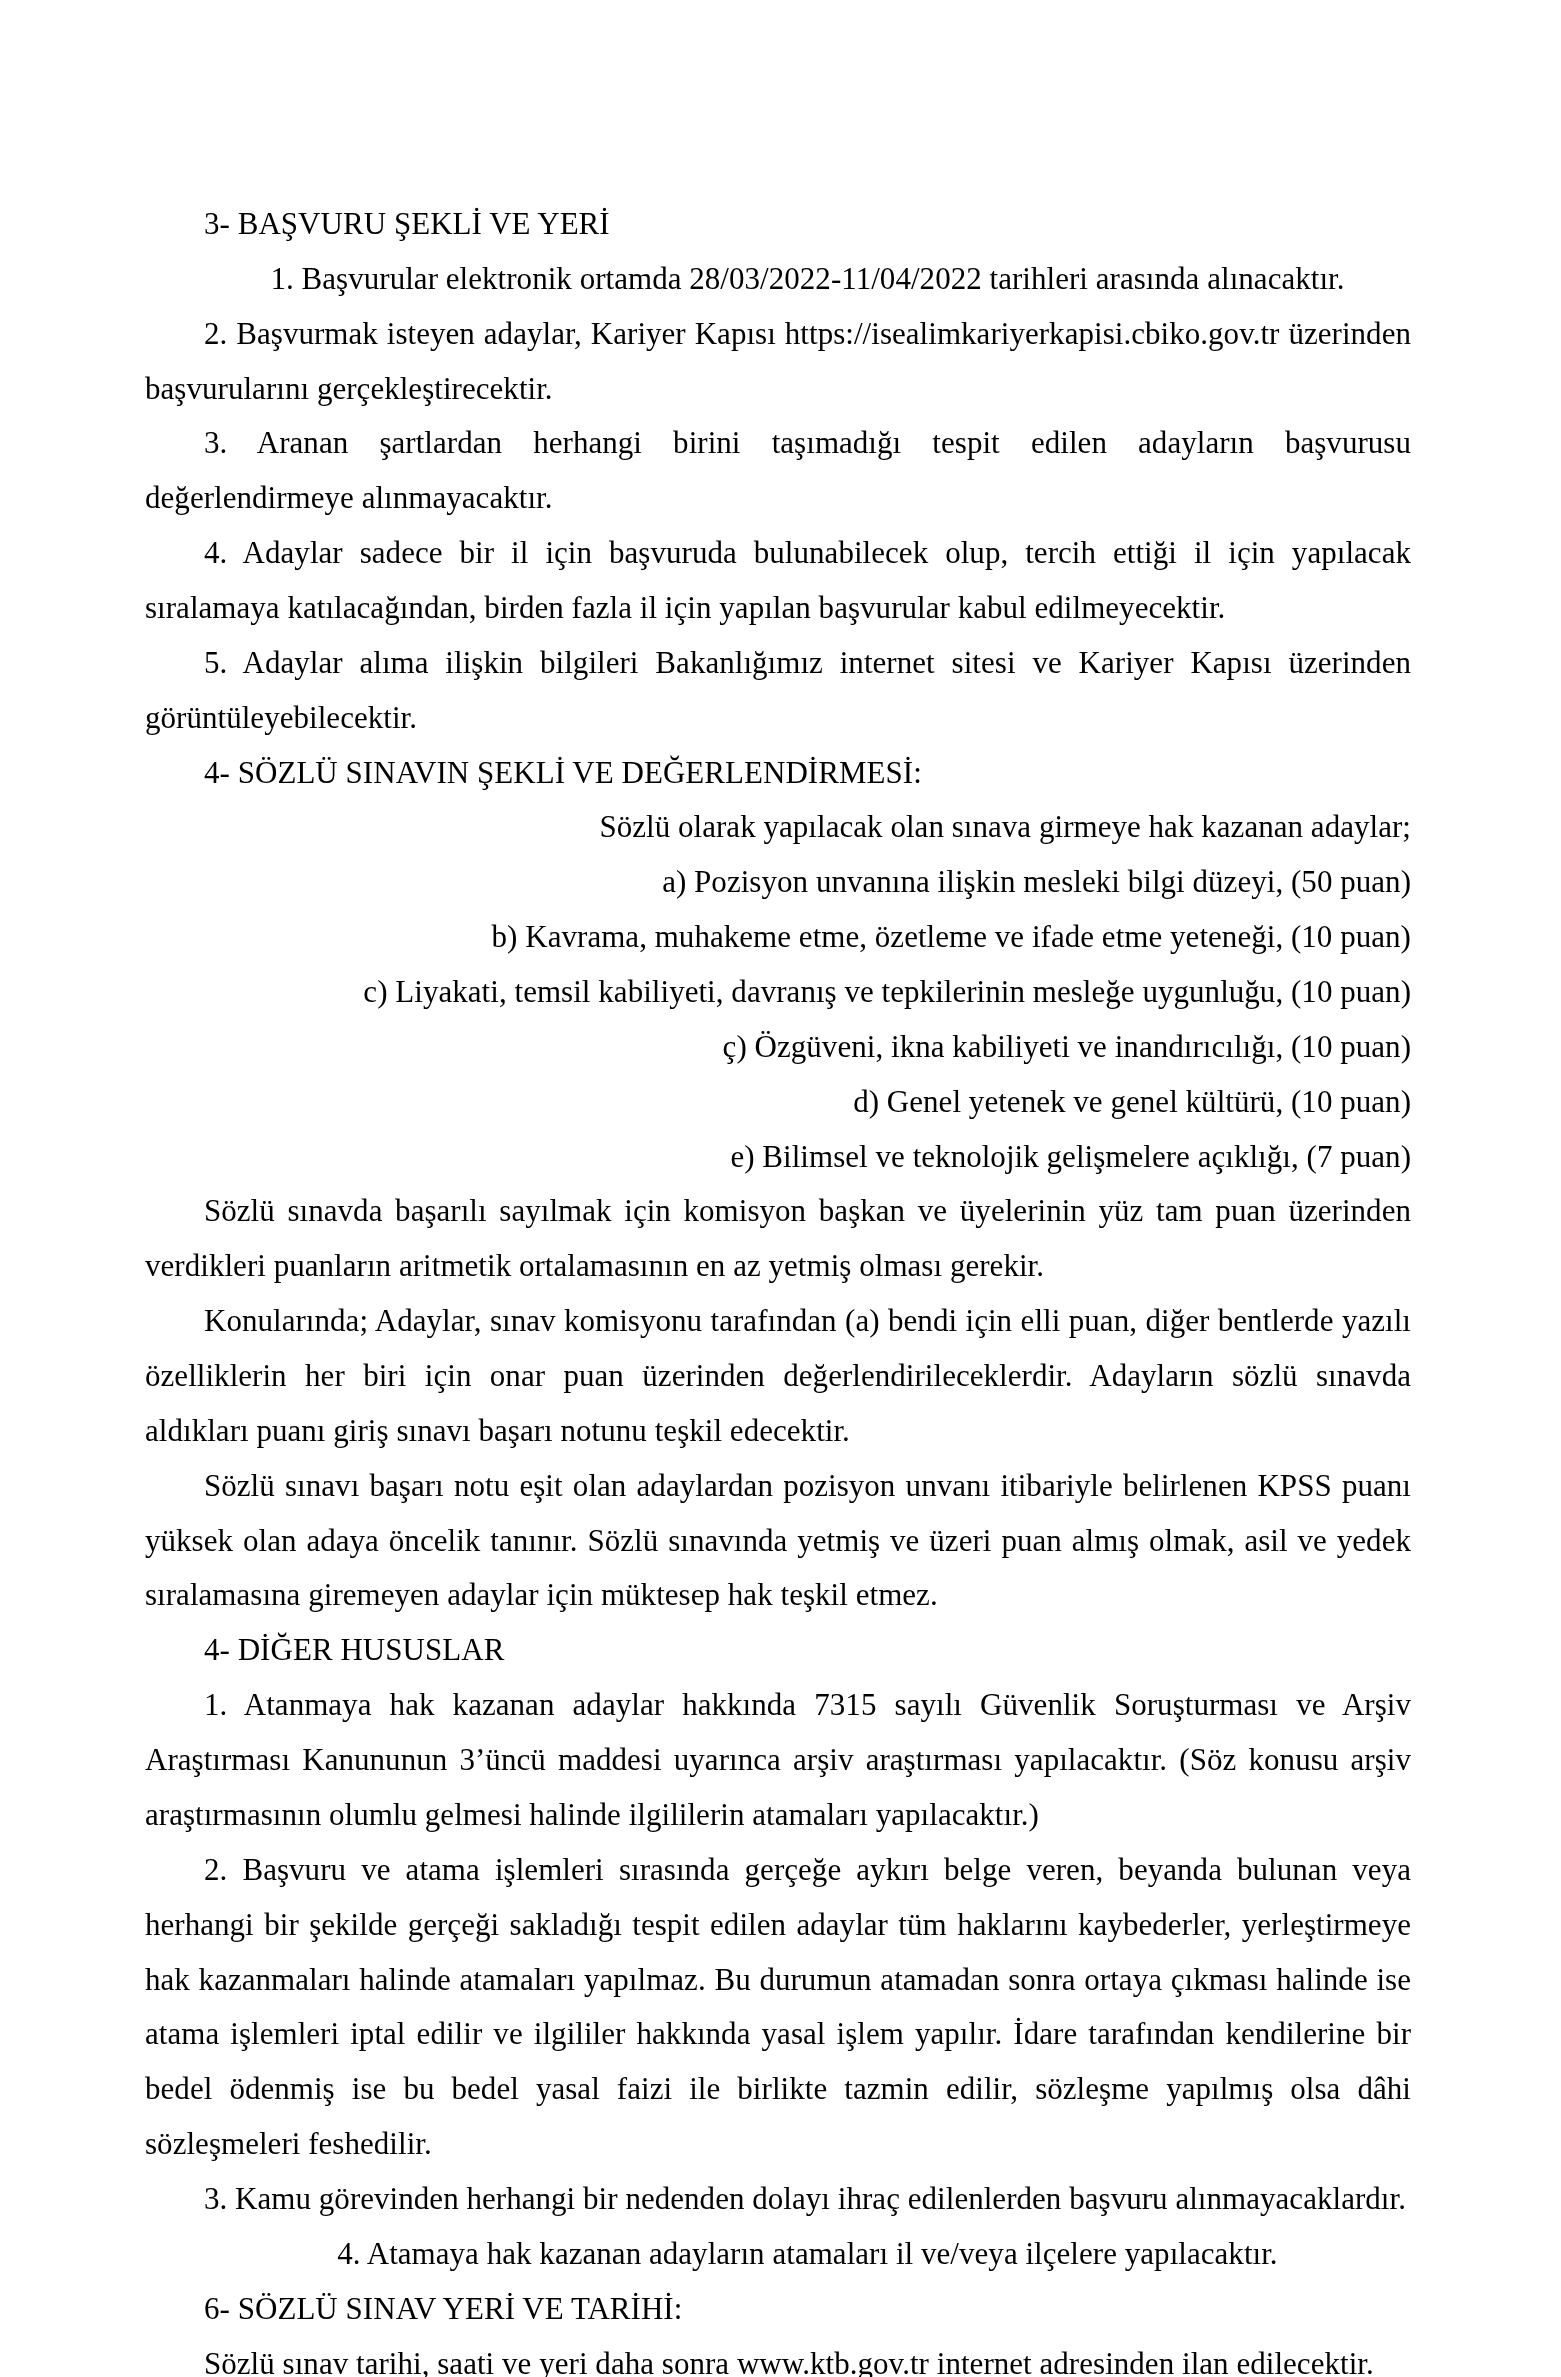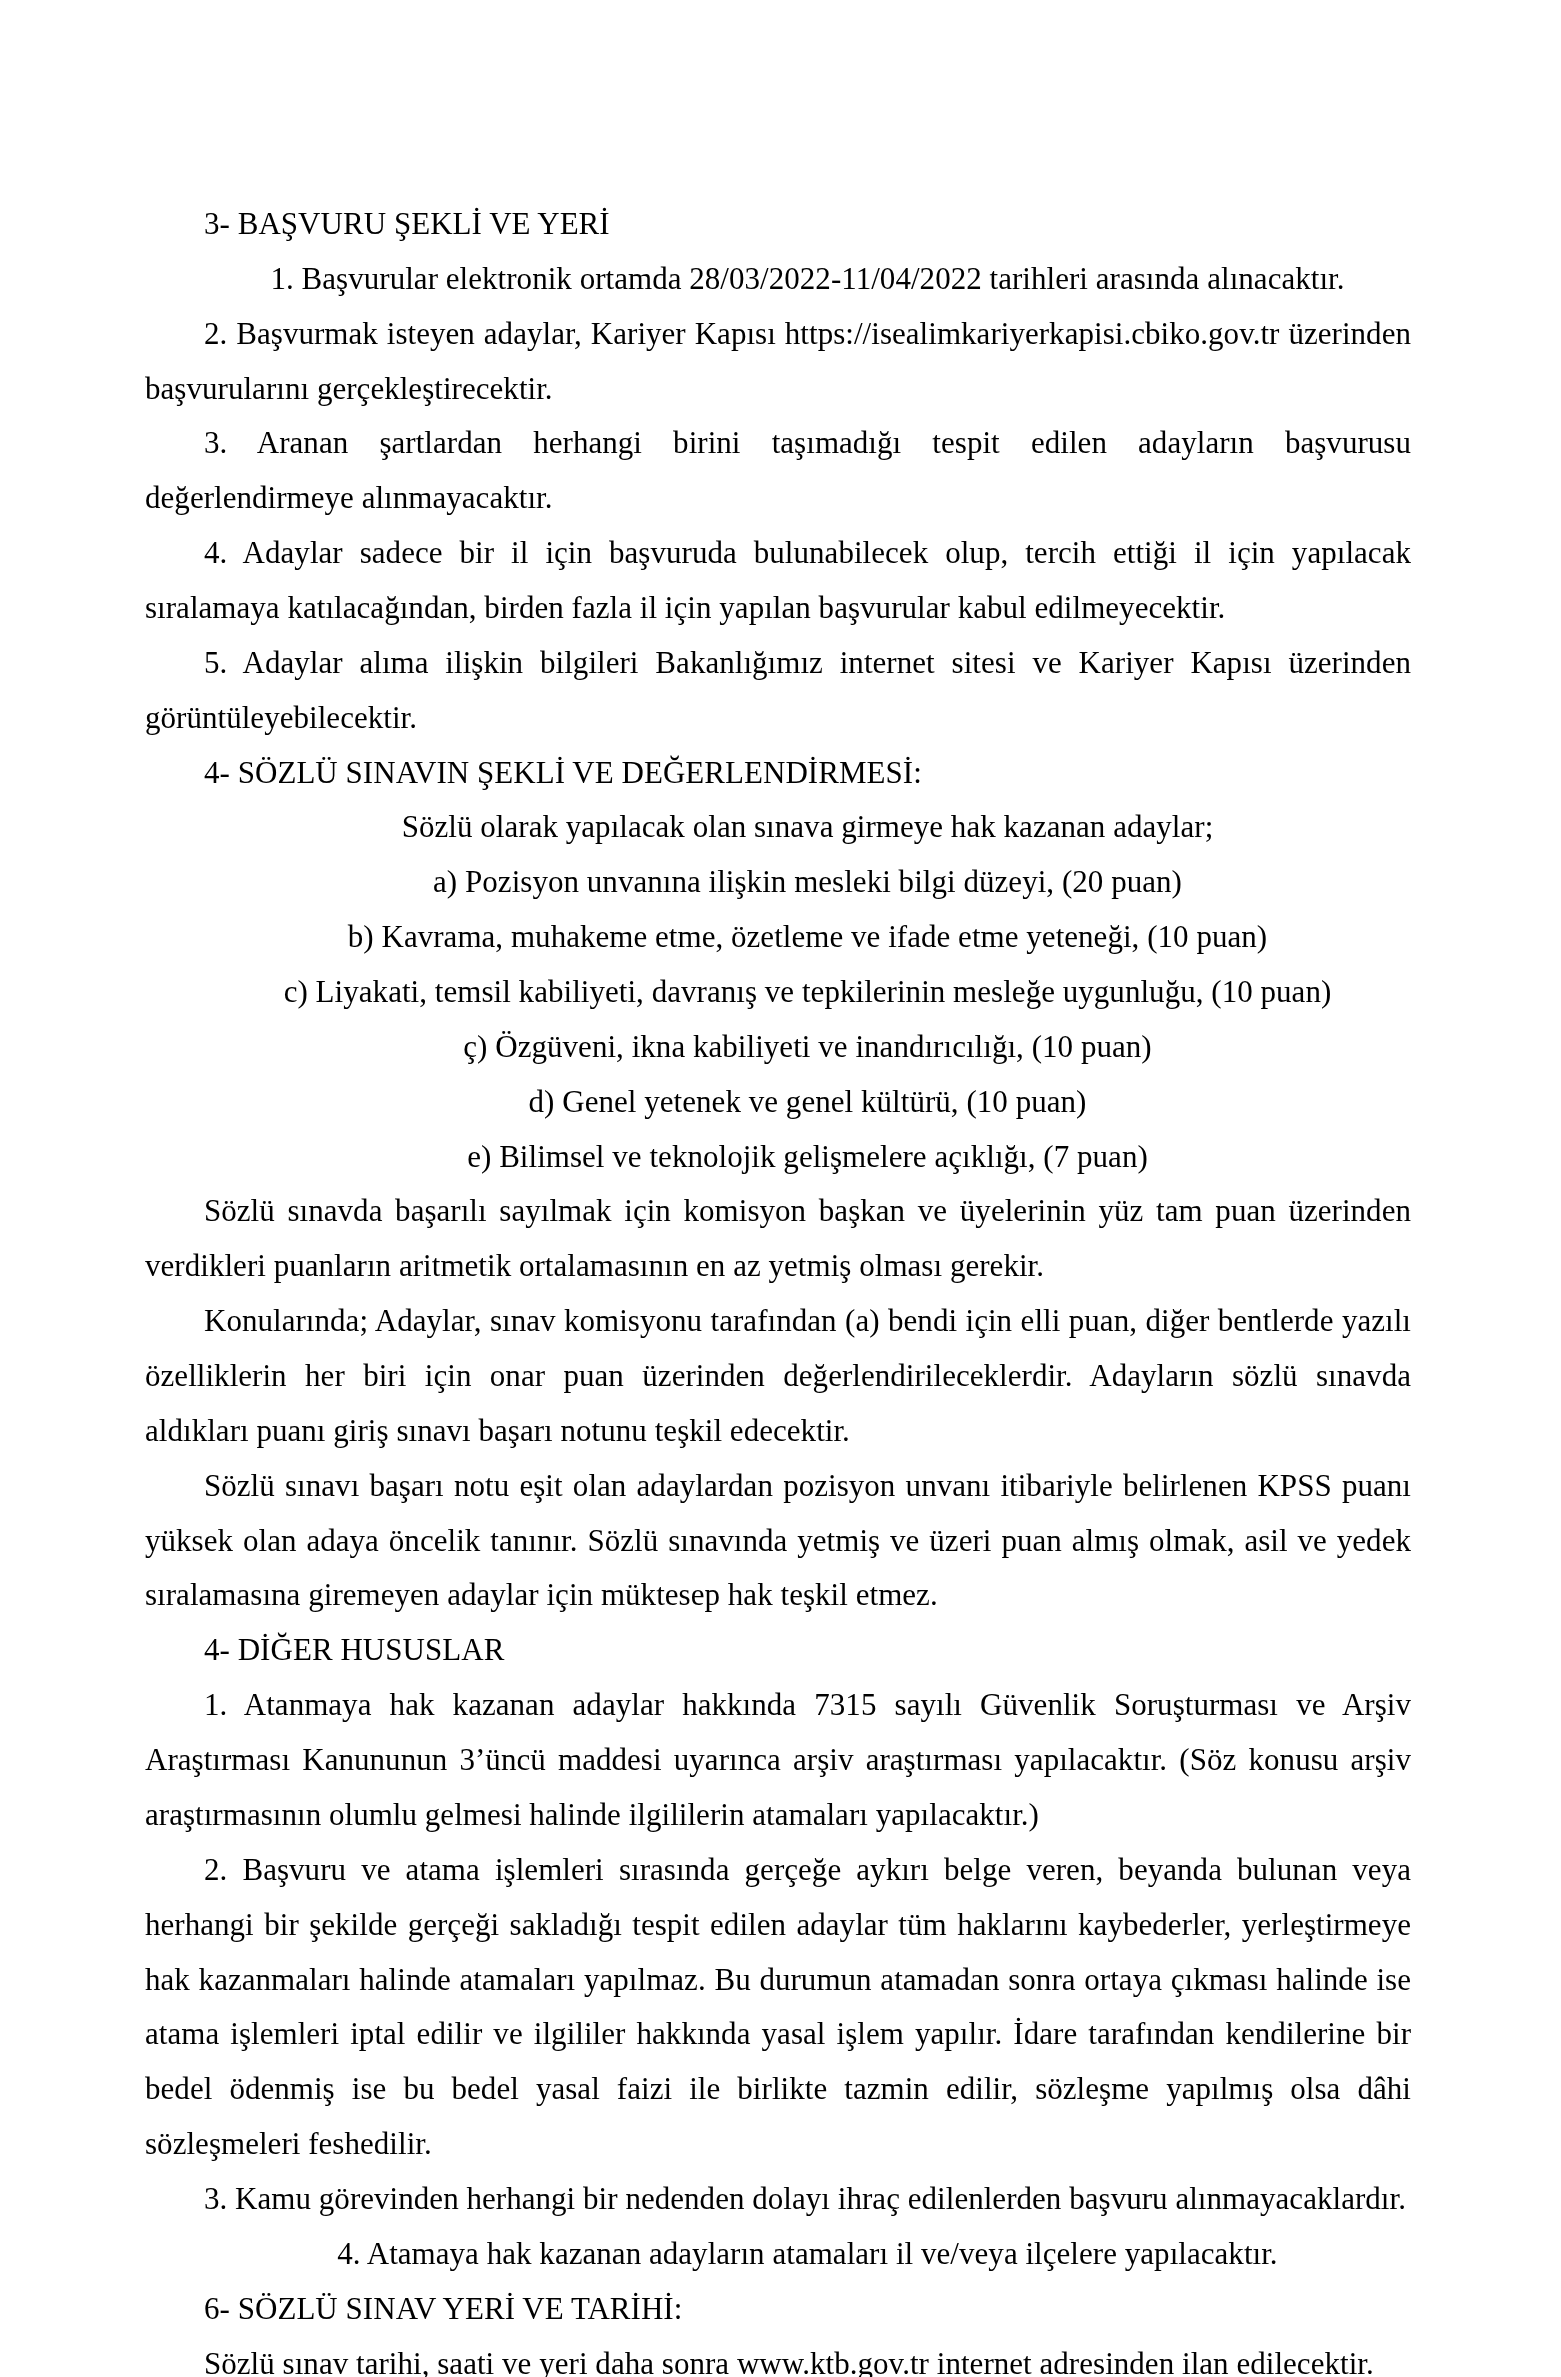--- a/index.html
+++ b/index.html
@@ -45,21 +45,21 @@
     text-align: justify;
   }
   
   .para.short {
     text-align: center;
     white-space: nowrap;
   }
   
   .listline {
     text-indent: 59px;
-    text-align: center;
+    text-align: right;
     margin: 0;
     white-space: nowrap;
   }
   
   .para::after,
   .heading::after { content: ""; }
 </style>
 </head>
 <body>
 
@@ -75,21 +75,21 @@
     <p class="para">3. Aranan şartlardan herhangi birini taşımadığı tespit edilen adayların başvurusu değerlendirmeye alınmayacaktır.</p>
 
     <p class="para">4. Adaylar sadece bir il için başvuruda bulunabilecek olup, tercih ettiği il için yapılacak sıralamaya katılacağından, birden fazla il için yapılan başvurular kabul edilmeyecektir.</p>
 
     <p class="para">5. Adaylar alıma ilişkin bilgileri Bakanlığımız internet sitesi ve Kariyer Kapısı üzerinden görüntüleyebilecektir.</p>
 
     <p class="heading">4- SÖZLÜ SINAVIN ŞEKLİ VE DEĞERLENDİRMESİ:</p>
 
     <p class="listline">Sözlü olarak yapılacak olan sınava girmeye hak kazanan adaylar;</p>
 
-    <p class="listline">a) Pozisyon unvanına ilişkin mesleki bilgi düzeyi, (20 puan)</p>
+    <p class="listline">a) Pozisyon unvanına ilişkin mesleki bilgi düzeyi, (50 puan)</p>
 
     <p class="listline">b) Kavrama, muhakeme etme, özetleme ve ifade etme yeteneği, (10 puan)</p>
 
     <p class="listline">c) Liyakati, temsil kabiliyeti, davranış ve tepkilerinin mesleğe uygunluğu, (10 puan)</p>
 
     <p class="listline">ç) Özgüveni, ikna kabiliyeti ve inandırıcılığı, (10 puan)</p>
 
     <p class="listline">d) Genel yetenek ve genel kültürü, (10 puan)</p>
 
     <p class="listline">e) Bilimsel ve teknolojik gelişmelere açıklığı, (7 puan)</p>

